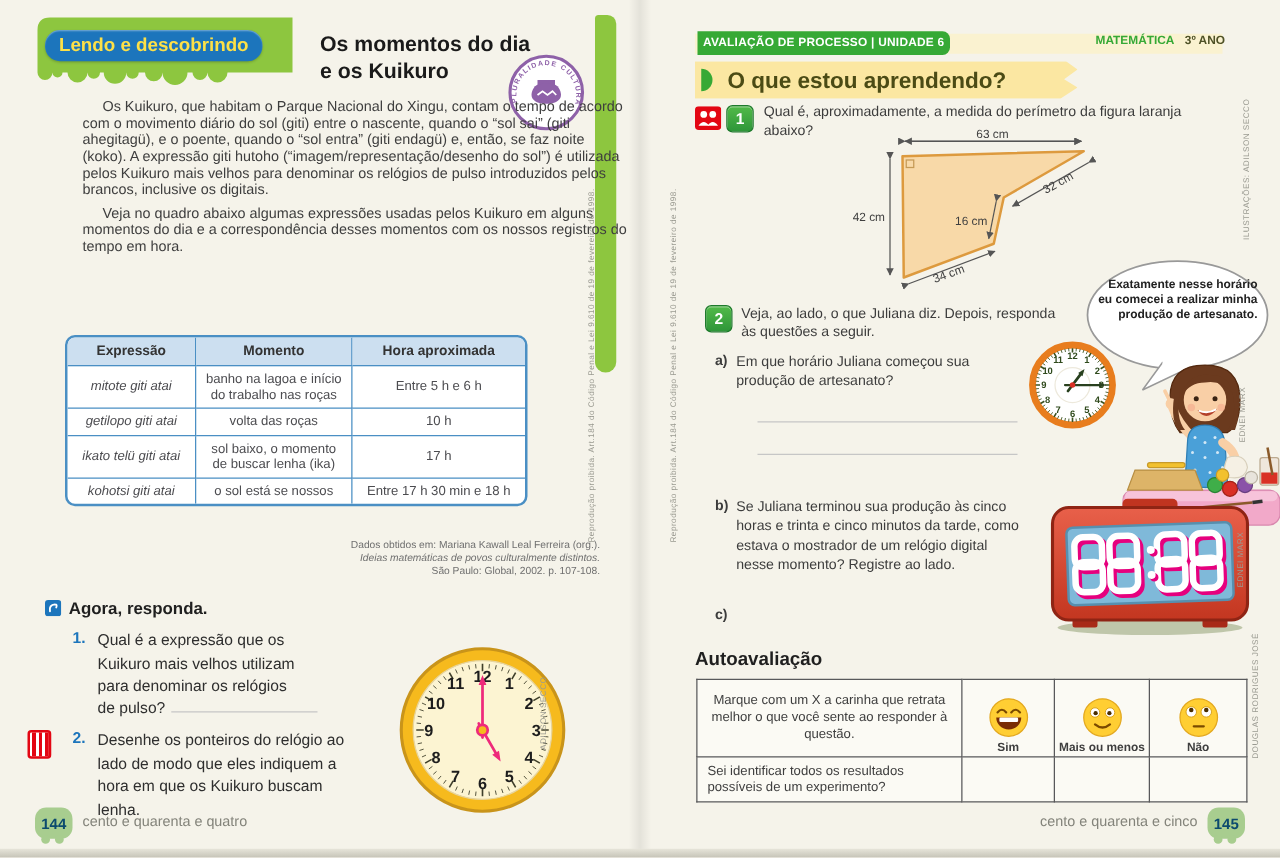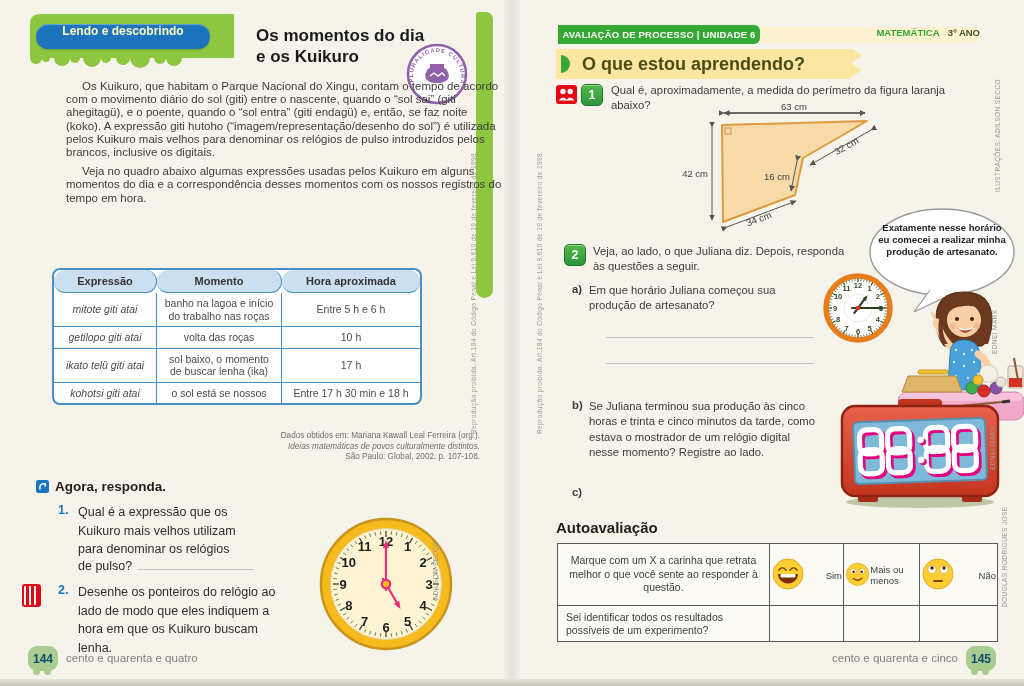--- a/index.html
+++ b/index.html
@@ -5,29 +5,29 @@
   html,body{margin:0;padding:0;background:#d8d6cc;}
   #app{position:relative;width:1024px;height:686px;overflow:hidden;
        font-family:"Liberation Sans",sans-serif;background:#F5F3EA;}
   .abs{position:absolute;}
   .page{position:absolute;top:0;width:512px;height:686px;background:#F5F3EA;}
   #spine{position:absolute;left:503px;top:0;width:18px;height:680px;
          background:linear-gradient(to right,rgba(0,0,0,0),rgba(0,0,0,.07),rgba(0,0,0,0));}
   #bottom-edge{position:absolute;left:0;top:679px;width:1024px;height:7px;
                background:linear-gradient(#E7E5DA,#C6C4B8);}
   
-  .badge-blue{background:#1C75BC;border-radius:12px;color:#fef9c3;font-weight:bold;
-              font-size:12px;display:flex;justify-content:center;
+  .badge-blue{background:#1C75BC;border-radius:12px;color:#fde047;font-weight:bold;
+              font-size:15px;display:flex;align-items:center;justify-content:center;
               box-shadow:inset 0 1px 1px rgba(255,255,255,.35),0 1px 2px rgba(0,0,0,.2);}
   .title-line{font-size:17px;font-weight:bold;color:#1A1A1A;line-height:21px;}
   .bodytext p{margin:0 0 6px 0;font-size:11.5px;line-height:13.2px;color:#3E3E3E;text-indent:16px;}
   table.kuikuro{border-collapse:separate;border-spacing:0;border:2px solid #4A8FC4;
                 border-radius:8px;overflow:hidden;background:#fff;table-layout:fixed;}
   table.kuikuro th{background:#CCDFF0;font-size:11px;color:#333;padding:5px 4px;
-                   border-right:1px solid #4A8FC4;border-bottom:1px solid #4A8FC4;border-radius:11px;}
+                   border-right:1px solid #4A8FC4;border-bottom:1px solid #4A8FC4;}
   table.kuikuro td{font-size:10.5px;color:#4C4C50;text-align:center;padding:4px 5px;
                    border-right:1px solid #4A8FC4;border-bottom:1px solid #4A8FC4;line-height:12.5px;}
   table.kuikuro tr>*:last-child{border-right:none;}
   table.kuikuro tr:last-child td{border-bottom:none;}
   td.expr{font-style:italic;}
   .source{font-size:8.2px;line-height:10.5px;color:#6F6F6F;text-align:right;}
   .qnum{color:#1C75BC;font-weight:bold;font-size:12.5px;}
   .qtext{font-size:12.5px;line-height:18.5px;color:#2E2E2E;}
   .ansline{border-bottom:1.2px solid #C6C6C6;height:13px;}
   .vcred{position:absolute;writing-mode:vertical-rl;transform:rotate(180deg);
@@ -45,23 +45,23 @@
   .rq{font-size:11.3px;line-height:15.3px;color:#3C3C3C;}
   .rql{font-weight:bold;font-size:11.3px;color:#3C3C3C;}
   .head-band{background:#FBE7A2;clip-path:polygon(0 0,97% 0,100% 22%,96.5% 48%,100% 70%,95.5% 100%,0 100%);
              display:flex;align-items:center;}
   .head-text{font-size:18px;font-weight:bold;color:#4B4B15;margin-left:12px;}
   .crescent{width:9px;height:18px;background:#36A935;border-radius:0 9px 9px 0;margin-left:5px;}
   table.autoeval{border-collapse:collapse;table-layout:fixed;background:#FBFaf4;}
   table.autoeval td{border:1.3px solid #58585A;vertical-align:middle;}
   .ae-instr{font-size:10.5px;line-height:13.5px;color:#3E3E3E;text-align:center;padding:4px 10px;}
   .ae-q{font-size:10.5px;line-height:13px;color:#3E3E3E;text-align:left;padding:3px 8px;}
-  .ae-opt{display:flex;flex-direction:row;align-items:center;justify-content:space-between;height:58px;}
+  .ae-opt{display:flex;flex-direction:column;align-items:center;justify-content:flex-end;height:58px;font-weight:bold;}
   .ae-opt-label{font-size:9.5px;color:#3E3E3E;margin-top:1px;}
-  .speech-text{font-size:9.6px;line-height:12.2px;color:#222;text-align:center;font-weight:bold;}
+  .speech-text{font-size:9.6px;line-height:12.2px;color:#222;text-align:right;font-weight:bold;}
 </style>
 </head>
 <body>
 
 <div id="app">
 
   <div class="page" style="left:0;">
 
     <svg class="abs" style="left:28px;top:12px;" width="212" height="92" viewBox="0 0 212 92">
       <path fill="#8DC63F" d="M12,2 Q2,2 2,12 L2,46

